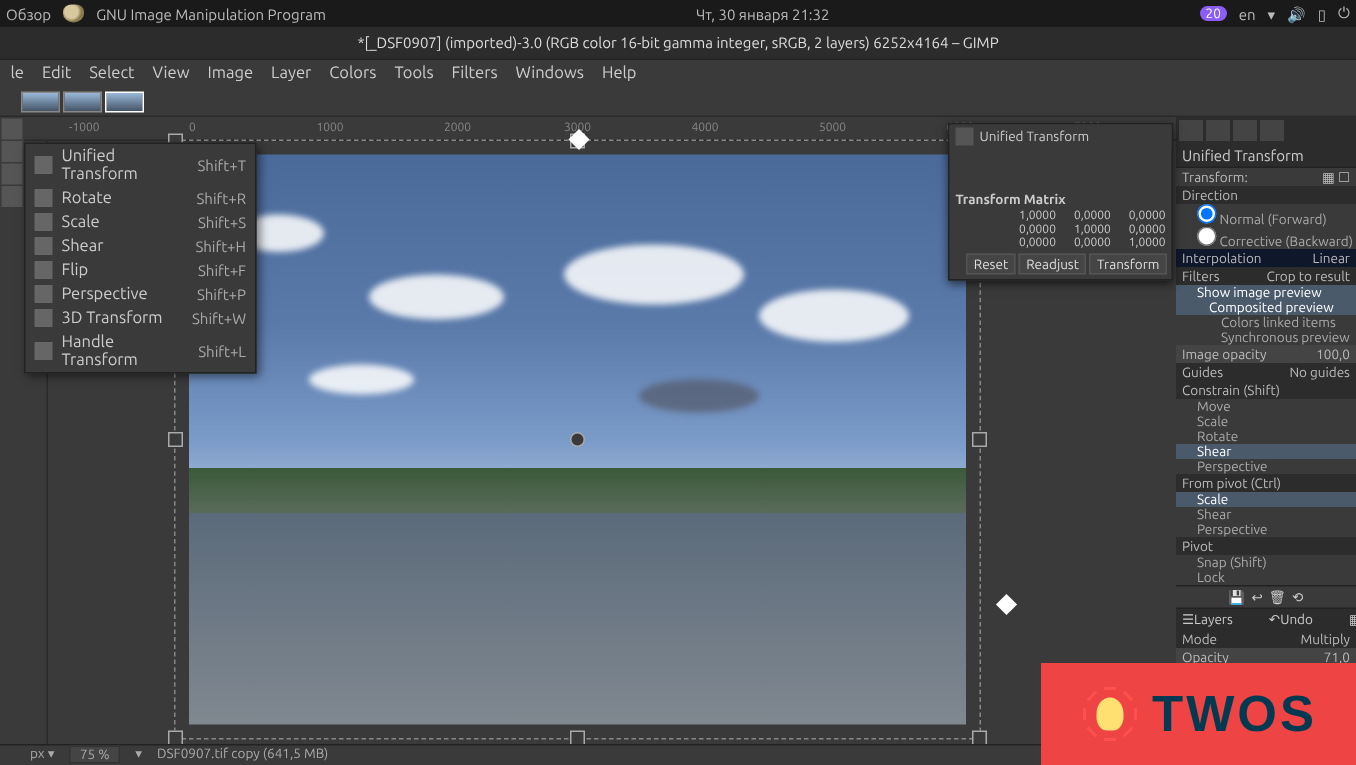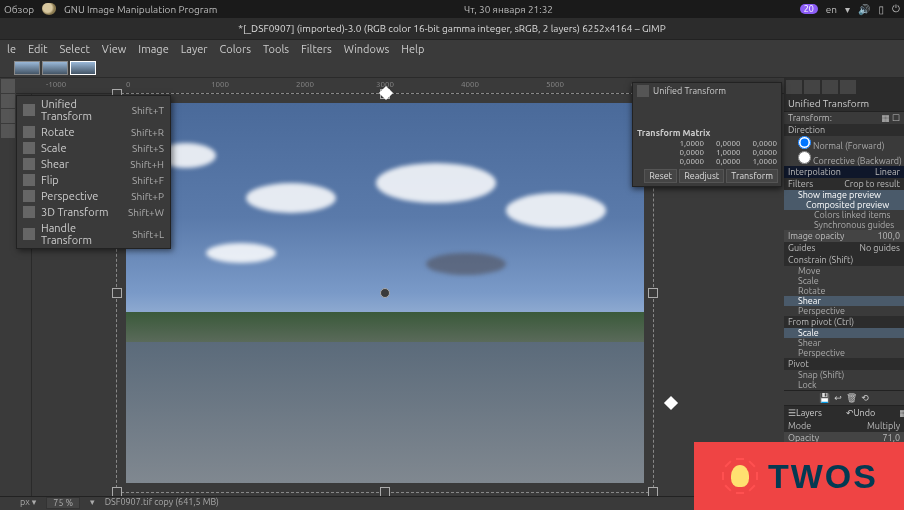--- a/index.html
+++ b/index.html
@@ -196,21 +196,21 @@
         <span>Interpolation</span>
         <span>Linear</span>
       </div>
     <div class="rp-row" style="background:#2c2c2c">
         <span>Filters</span>
         <span>Crop to result</span>
       </div>
     <div class="rp-sub sel">Show image preview</div>
     <div class="rp-sub sel" style="padding-left:22px">Composited preview</div>
     <div class="rp-sub" style="padding-left:30px">Colors linked items</div>
-    <div class="rp-sub" style="padding-left:30px">Synchronous guides</div>
+    <div class="rp-sub" style="padding-left:30px">Synchronous preview</div>
     <div class="rp-row" style="background:#444">
         <span>Image opacity</span>
         <span>100,0</span>
       </div>
     <div class="rp-row" style="background:#2c2c2c">
         <span>Guides</span>
         <span>No guides</span>
       </div>
     <div class="rp-row" style="background:#2c2c2c">
         <span>Constrain (Shift)</span>

